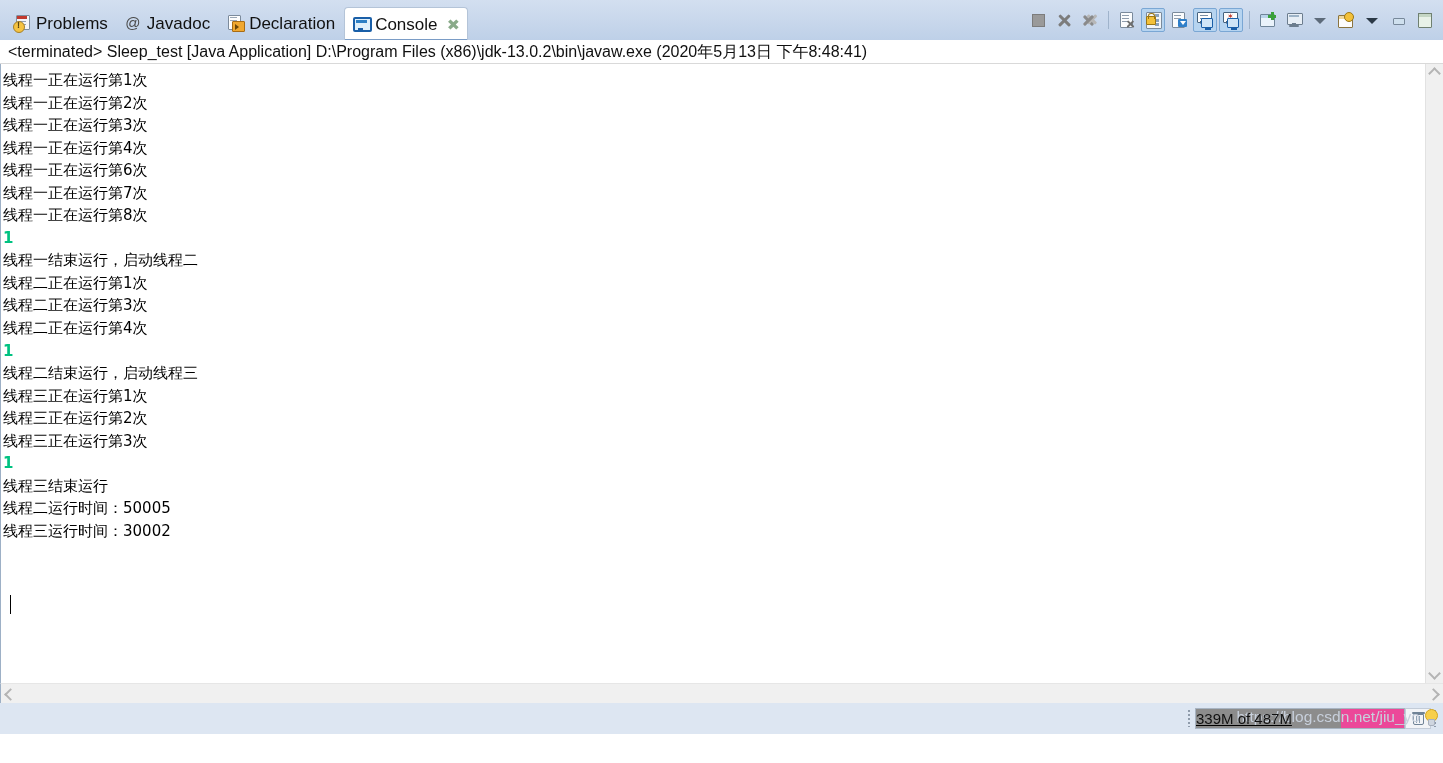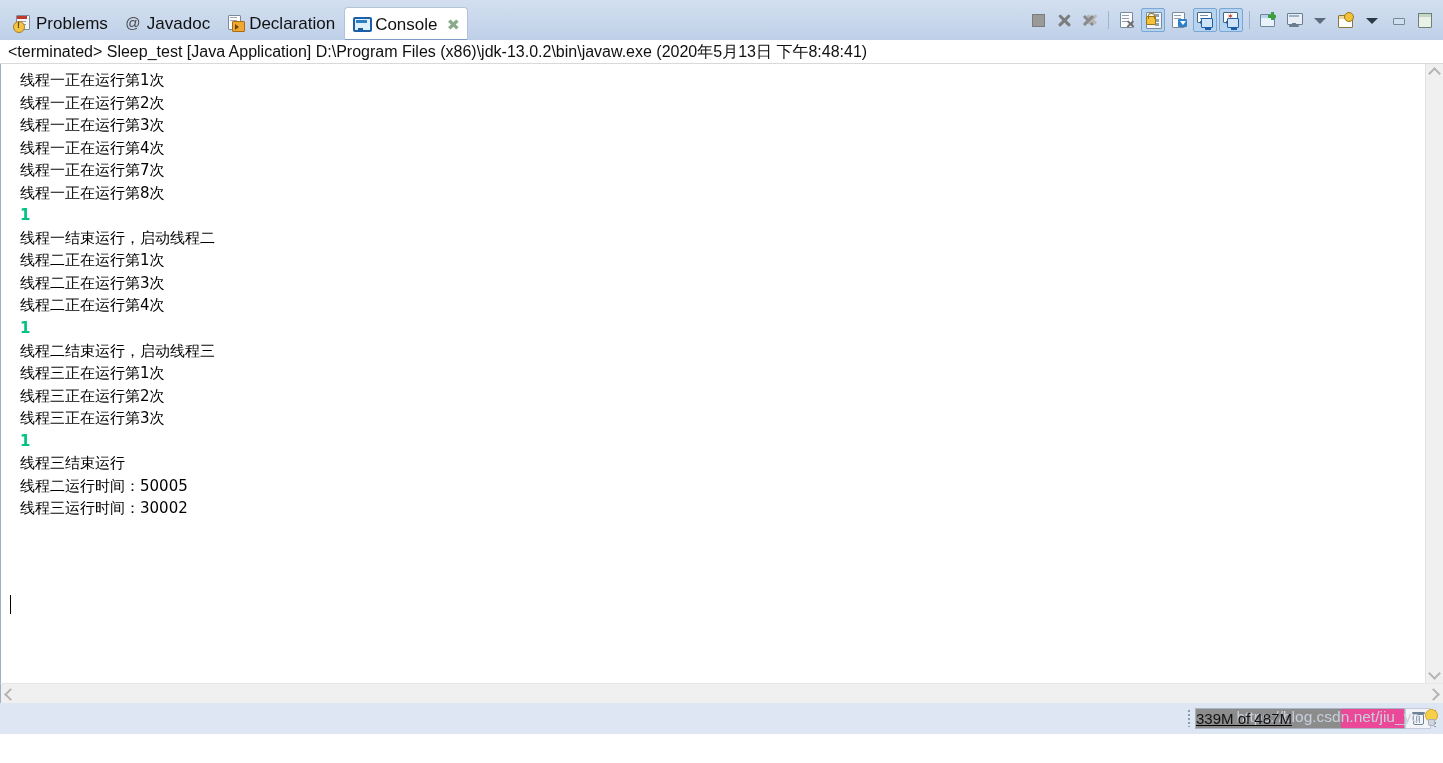--- a/index.html
+++ b/index.html
@@ -189,21 +189,21 @@
   }
 
   
   .console-wrap{
     flex:1 1 auto;display:flex;position:relative;background:#ffffff;
     border-left:1px solid #9db0c6;
     overflow:hidden;
   }
   .console-text{
     flex:1 1 auto;position:relative;
-    padding:5px 0 0 19px;box-sizing:border-box;
+    padding:5px 0 0 2px;box-sizing:border-box;
     overflow:hidden;background:#fff;
   }
   .cline{
     font-family:"DejaVu Sans","Liberation Sans",sans-serif;
     font-size:15px;line-height:22.55px;color:#000000;
     white-space:pre;letter-spacing:0px;
   }
   .cline.green{color:#00c281;font-weight:bold;}
   
   .caret{
@@ -443,20 +443,21 @@
 
   <div class="launchline">&lt;terminated&gt; Sleep_test [Java Application] D:\Program Files (x86)\jdk-13.0.2\bin\javaw.exe (2020年5月13日 下午8:48:41)</div>
 
   <div class="console-wrap">
 
     <div class="console-text" id="console-text">
       <div class="cline">线程一正在运行第1次</div>
         <div class="cline">线程一正在运行第2次</div>
         <div class="cline">线程一正在运行第3次</div>
         <div class="cline">线程一正在运行第4次</div>
+        <div class="cline">线程一正在运行第6次</div>
         <div class="cline">线程一正在运行第7次</div>
         <div class="cline">线程一正在运行第8次</div>
         <div class="cline green">1</div>
         <div class="cline">线程一结束运行，启动线程二</div>
         <div class="cline">线程二正在运行第1次</div>
         <div class="cline">线程二正在运行第3次</div>
         <div class="cline">线程二正在运行第4次</div>
         <div class="cline green">1</div>
         <div class="cline">线程二结束运行，启动线程三</div>
         <div class="cline">线程三正在运行第1次</div>

